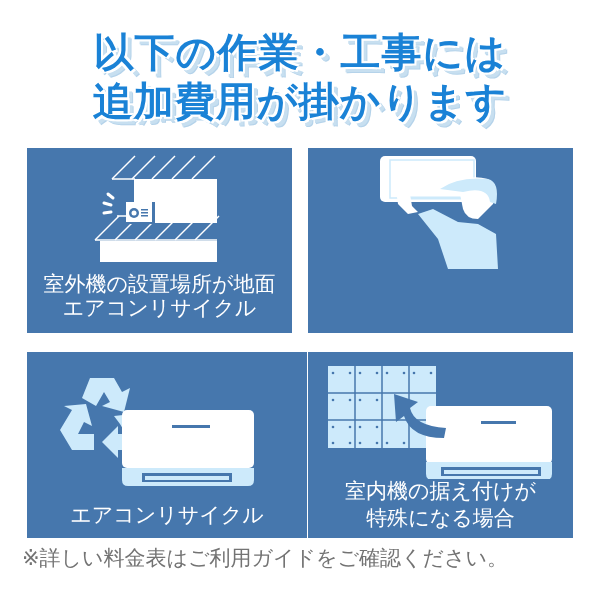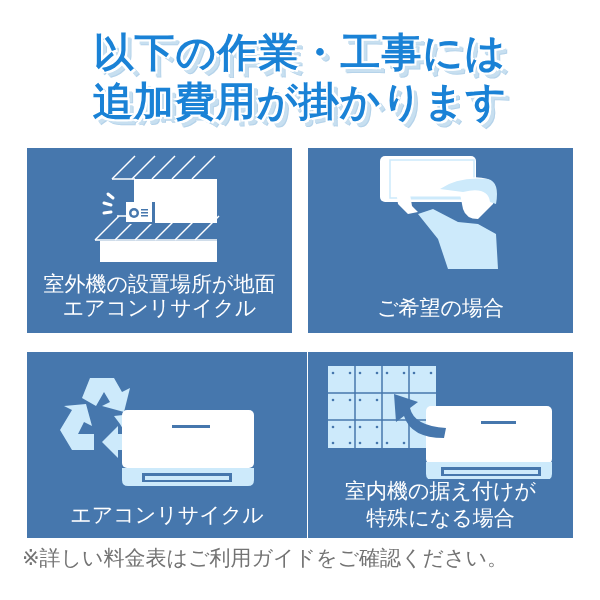--- a/index.html
+++ b/index.html
@@ -68,21 +68,20 @@
 <div class="panel p2">
   <svg class="illus" style="left:70px;top:6px;" width="130" height="115" viewBox="0 0 130 115">
     <rect x="2" y="2" width="96" height="46" rx="5" fill="#ffffff"></rect>
     <rect x="12" y="6" width="84" height="38" fill="#ffffff" stroke="#cdeafb" stroke-width="1.5"></rect>
     <line x1="30" y1="44" x2="90" y2="44" stroke="#cdeafb" stroke-width="3"></line>
     <path d="M40 60 L60 85 L70 115 L120 115 L118 80 L100 70 L80 68 L55 55 Z" fill="#cdeafb"></path>
     <path d="M80 30 Q90 20 110 25 Q120 35 115 50 L100 65 Q88 65 85 55 Z" fill="#ffffff"></path>
     <path d="M62 35 Q80 22 110 25 Q122 28 118 50 L112 48 Q110 32 85 38 Z" fill="#cdeafb"></path>
     <path d="M18 36 L25 30 L32 40 L34 52 L40 58 L30 60 L20 50 Z" fill="#ffffff"></path>
   </svg>
-  <div class="caption" style="top:147px;">ご希望の場合</div>
 </div>
 
 <div class="panel p3">
   <svg class="illus" style="left:25px;top:18px;" width="210" height="120" viewBox="0 0 210 120">
     <g fill="#cdeafb">
       <path d="M38 8 L62 8 L70 22 L78 18 L72 42 L50 36 L58 32 L52 22 L44 36 L30 28 Z"></path>
       <path d="M8 60 L20 40 L12 36 L34 34 L40 56 L32 52 L26 64 L42 64 L42 80 L20 80 Z"></path>
       <path d="M62 46 L80 44 L92 64 L82 80 L66 80 L66 88 L50 72 L66 56 L66 64 L74 64 L68 54 Z"></path>
     </g>
     <rect x="70" y="40" width="132" height="58" rx="5" fill="#ffffff"></rect>

